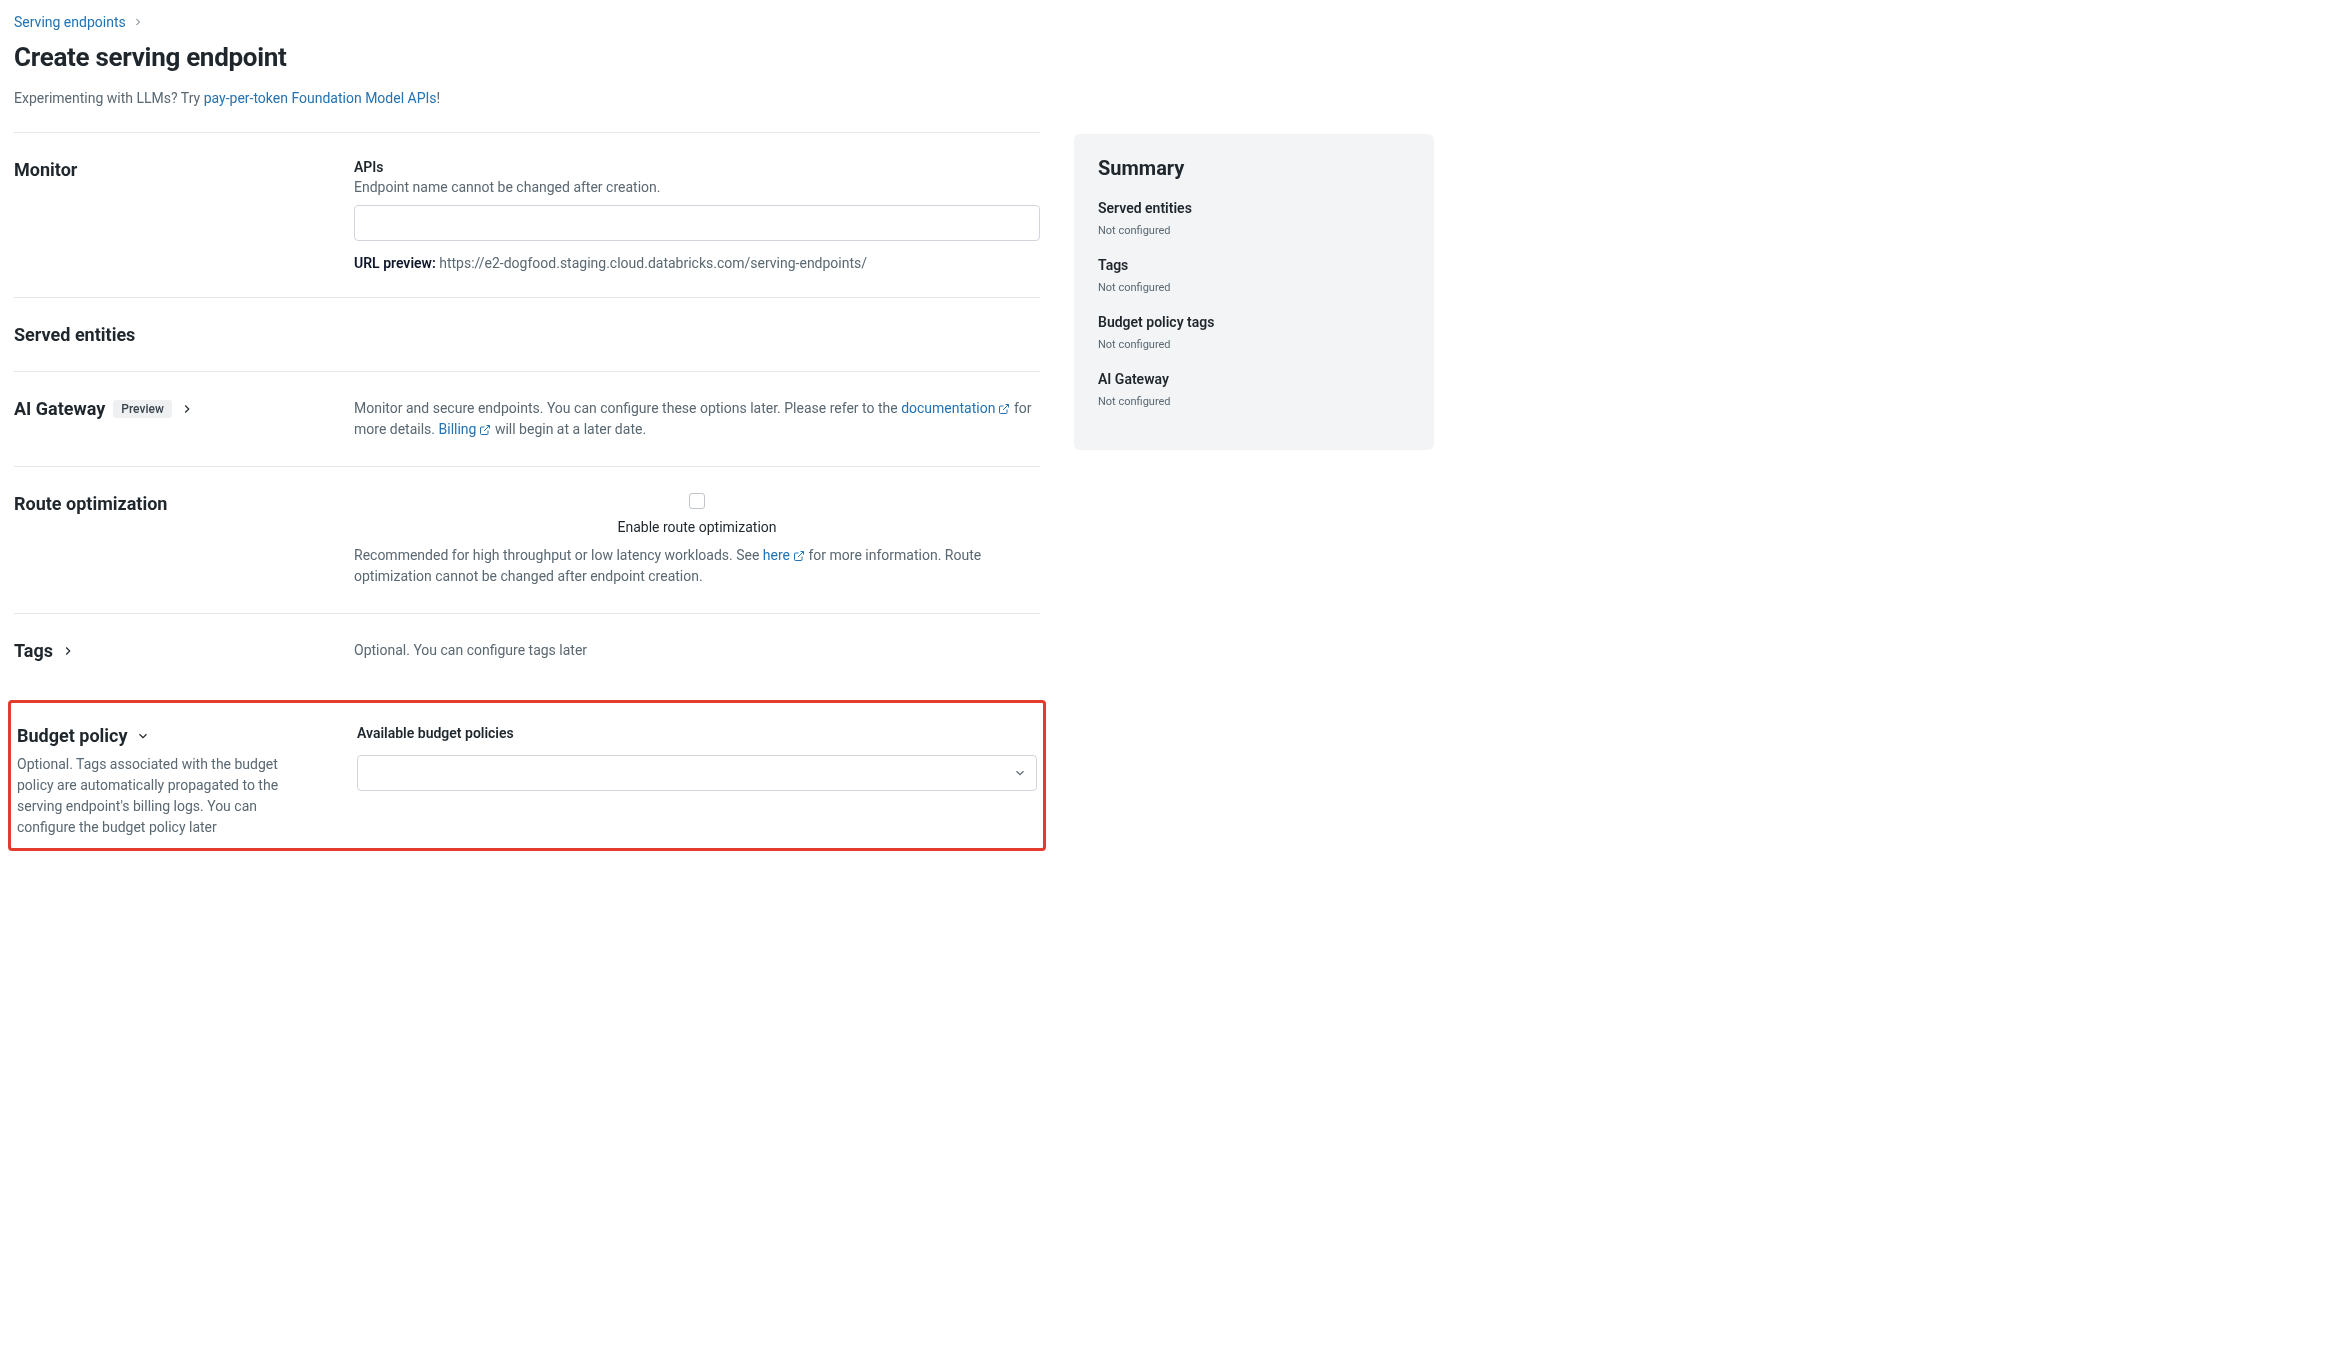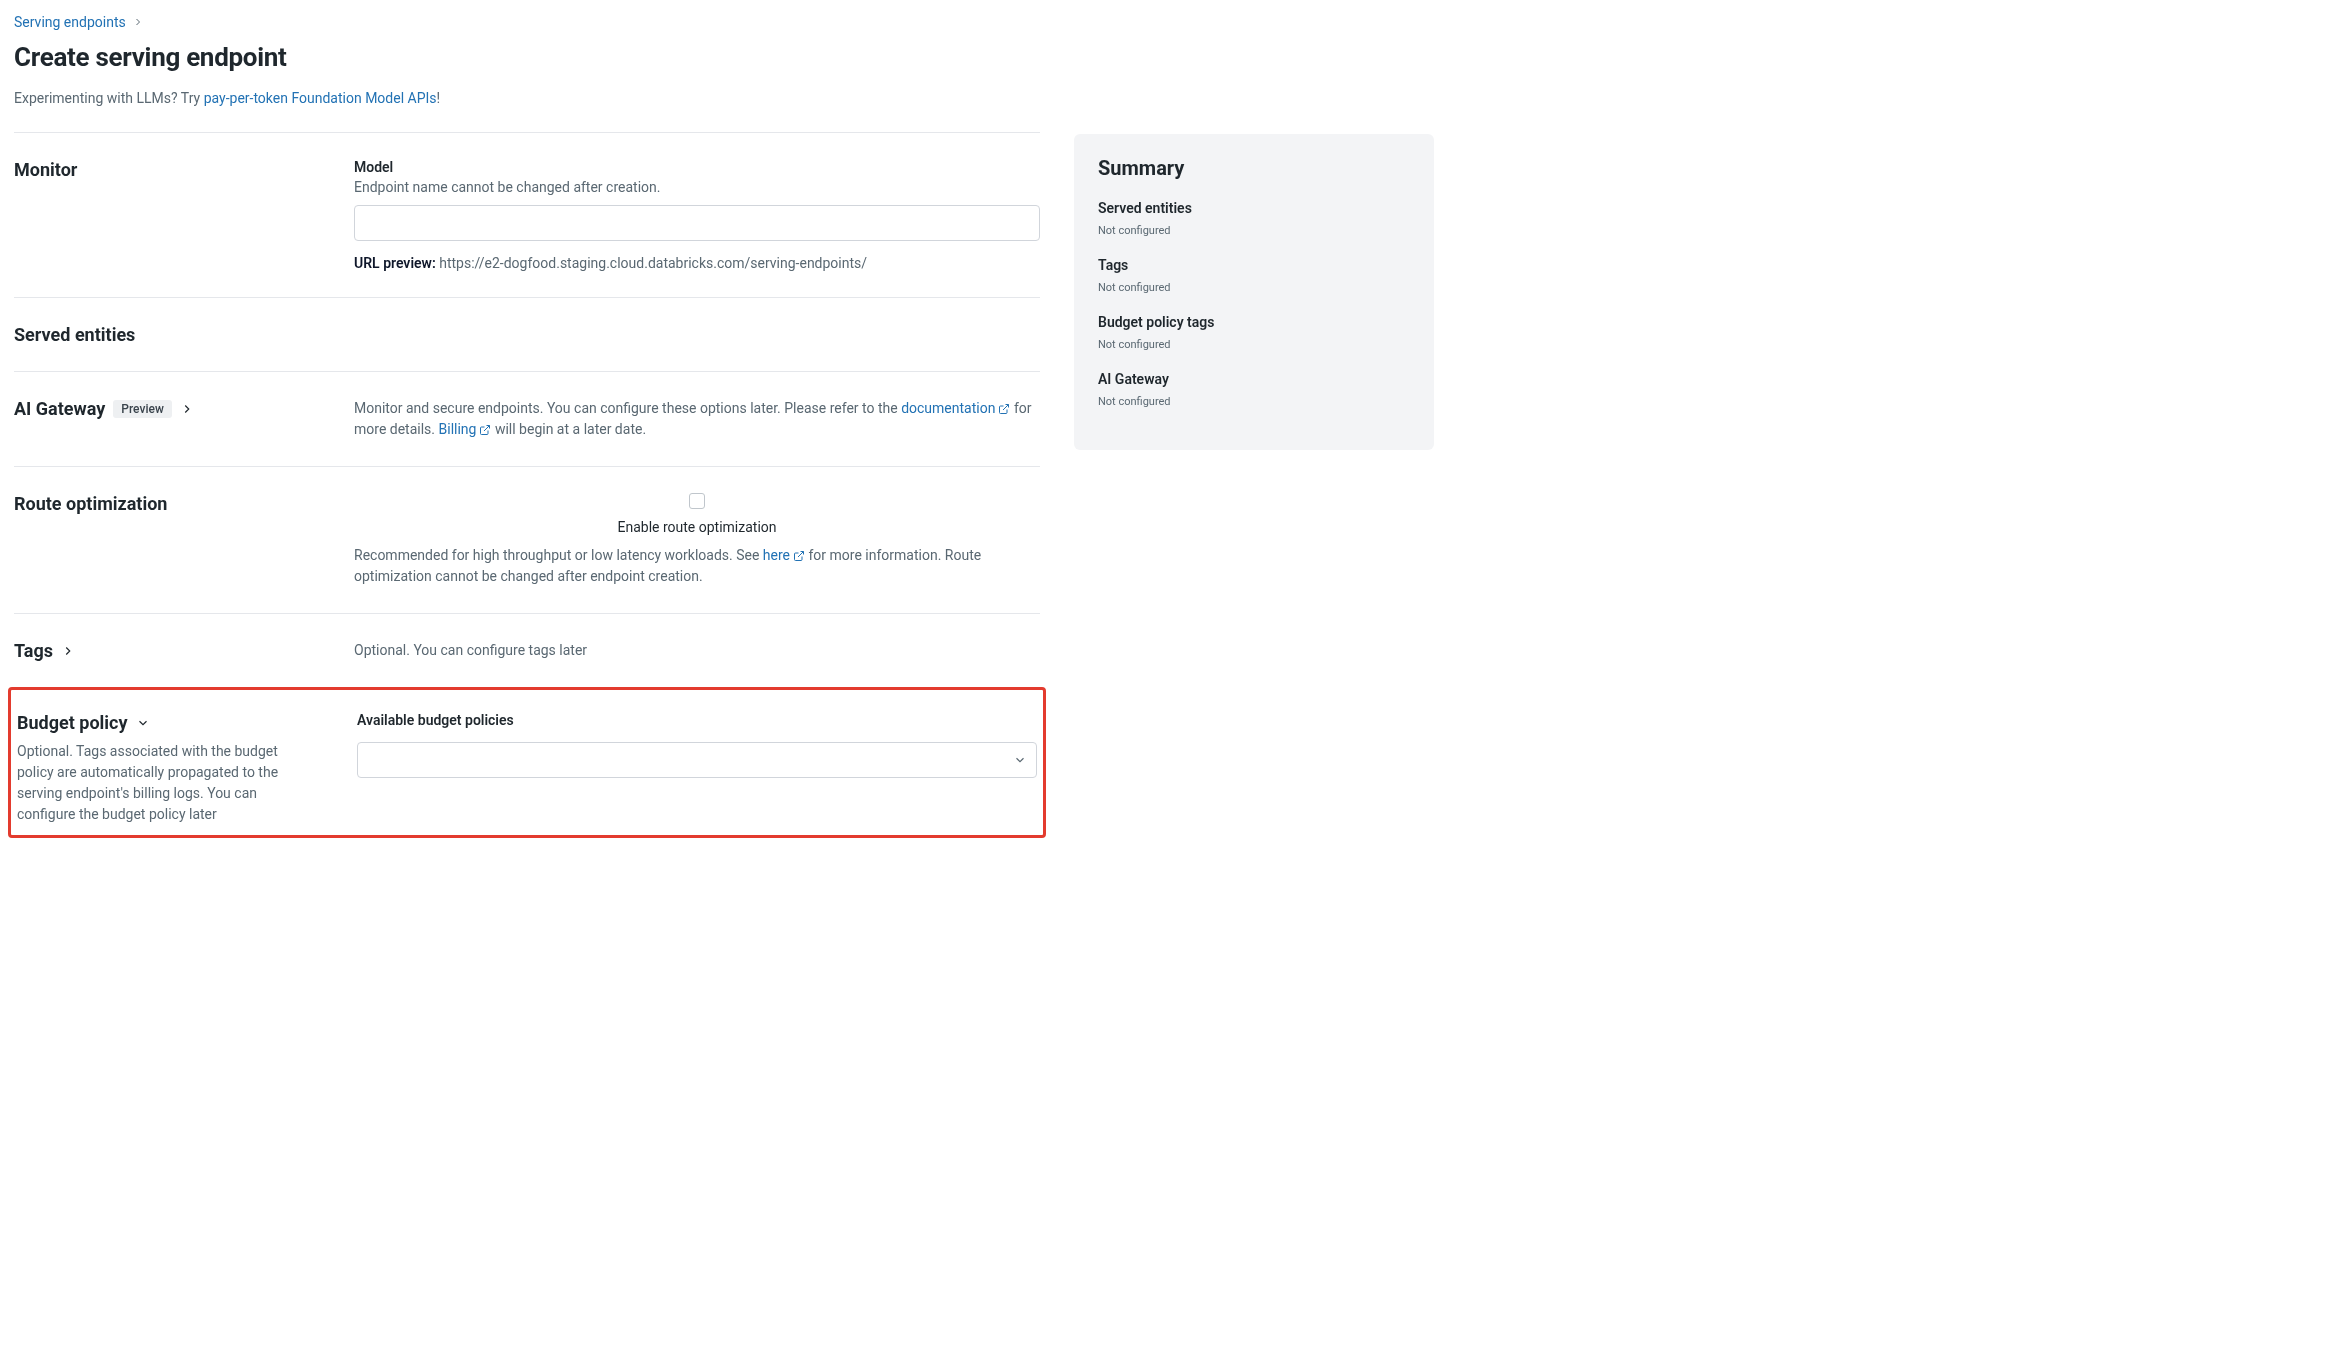--- a/index.html
+++ b/index.html
@@ -99,20 +99,21 @@
     width: 16px; height: 16px; border: 1px solid #c0c6cc; border-radius: 3px; background: #fff; cursor: pointer;
   }
   .checkbox-label { font-size: 14px; color: #1f272d; }
 
   .highlight-box {
     border: 3px solid #e33b2e;
     border-radius: 4px;
     padding: 2px 4px 10px;
     margin-left: -6px;
     margin-right: -6px;
+    margin-top: 13px;
   }
   .highlight-box .section { border-top: none; padding: 20px 2px 0; }
 
   
   .summary-card {
     background: #f3f4f6;
     border-radius: 6px;
     padding: 22px 24px;
   }
   .summary-card h2 {
@@ -145,21 +146,21 @@
 
     <div class="hint">
       <span>Experimenting with LLMs? Try </span><a href="#">pay-per-token Foundation Model APIs</a><span>!</span>
     </div>
 
     <div class="section">
       <div class="section-left">
         <div class="section-title">Monitor</div>
       </div>
       <div class="section-right">
-        <div class="field-label">Model</div>
+        <div class="field-label">APIs</div>
         <div class="field-sub">Endpoint name cannot be changed after creation.</div>
         <input class="text-input" type="text" value="" style="">
         <div class="url-preview">
           <span class="lbl">URL preview:</span>
           <span>https://e2-dogfood.staging.cloud.databricks.com/serving-endpoints/</span>
         </div>
       </div>
     </div>
 
     <div class="section">

